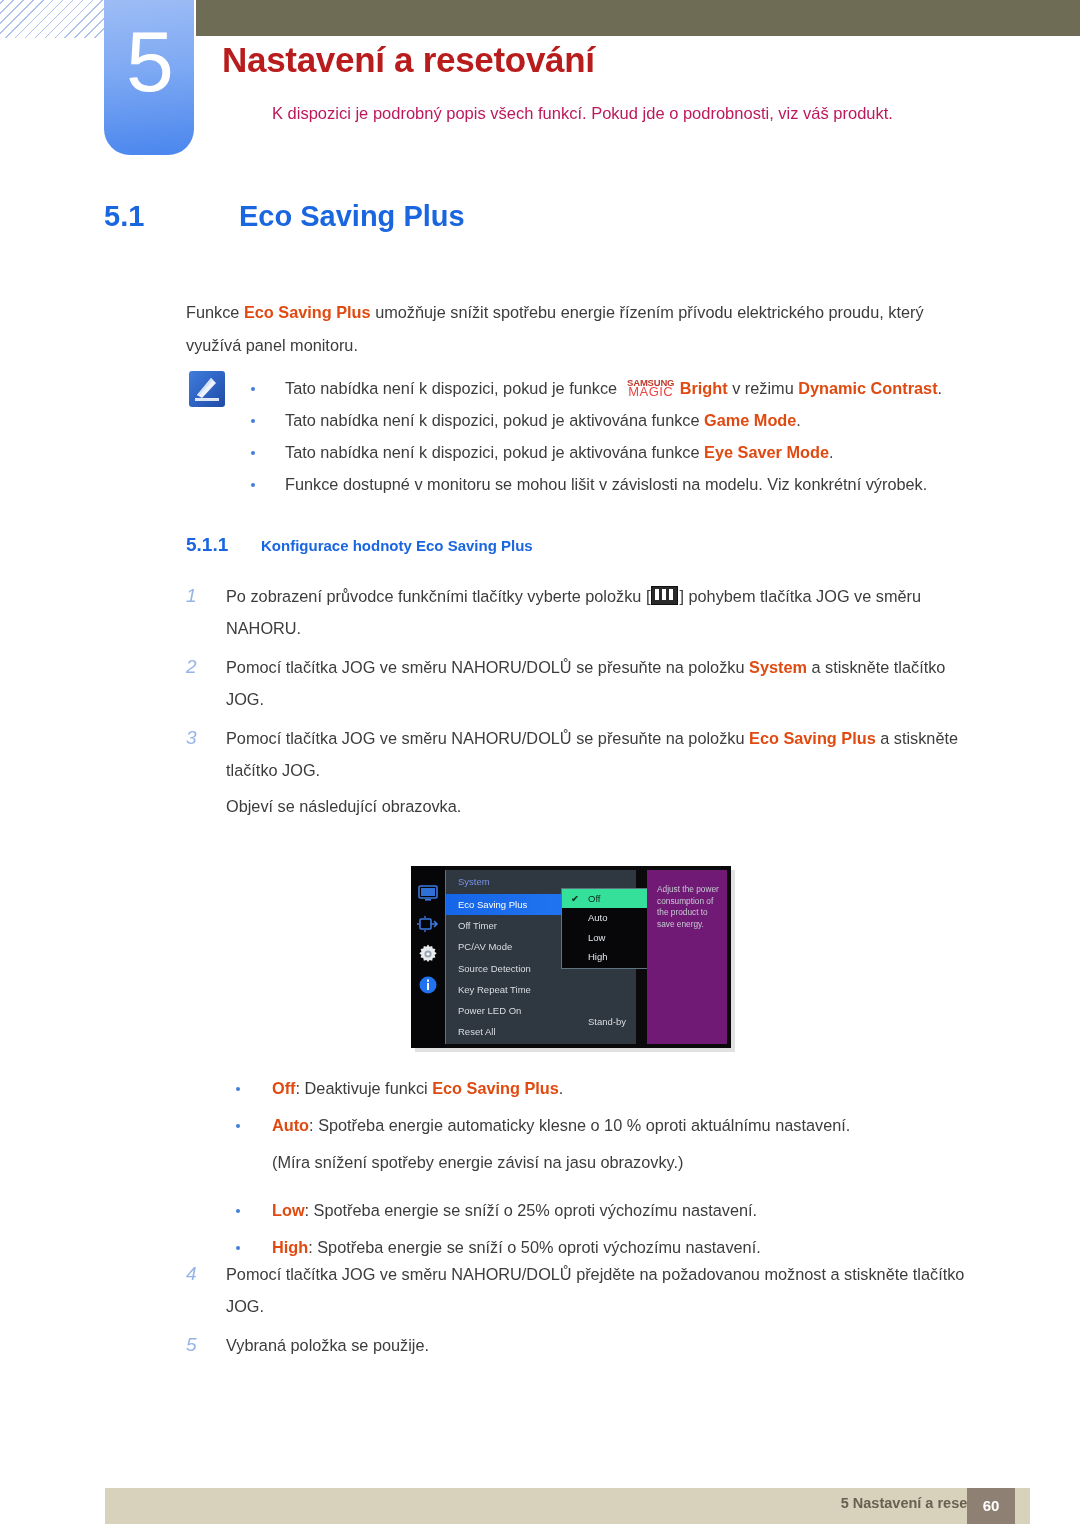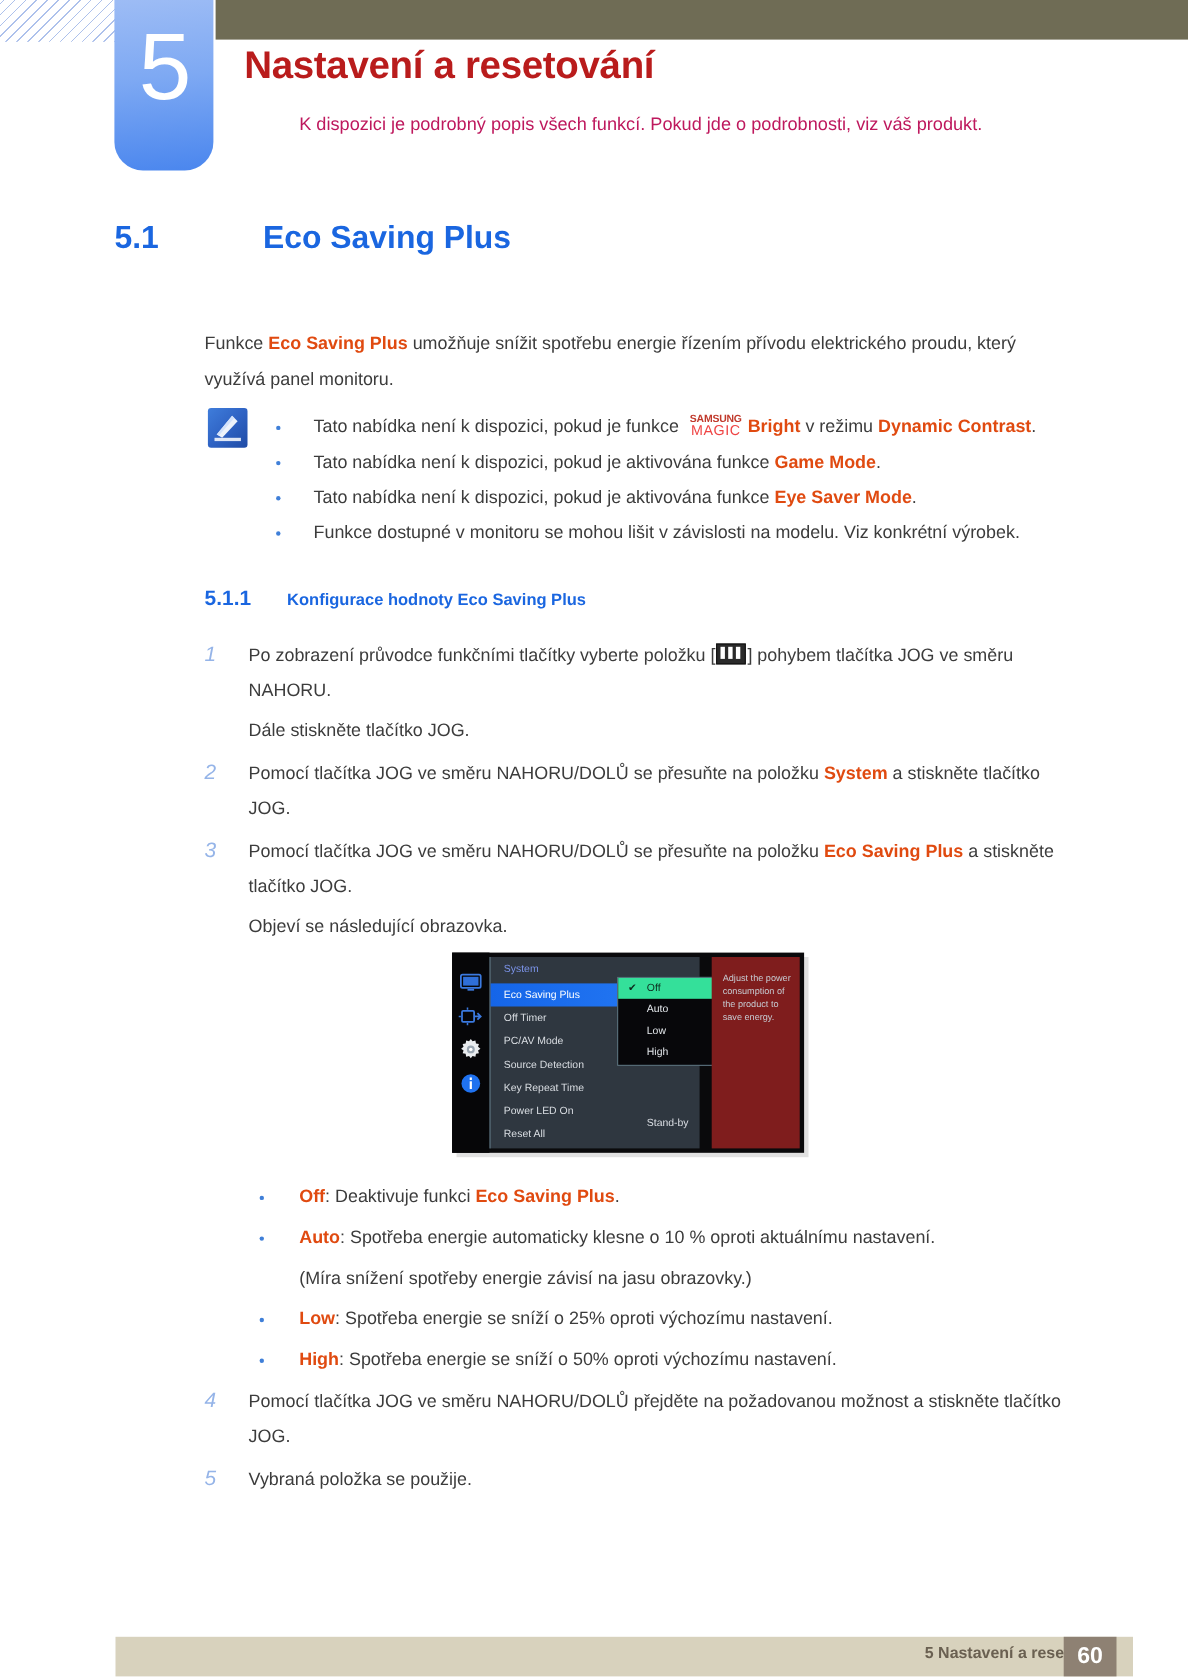--- a/index.html
+++ b/index.html
@@ -286,21 +286,21 @@
   .osd-check {
     position: absolute;
     left: 9px; top: 0;
     font-size: 9.5px;
     color: #0c2a1d;
   }
   .osd-desc {
     position: absolute;
     left: 236px; top: 4px;
     right: 4px; bottom: 4px;
-    background: #7f1d1d;
+    background: #701a75;
     color: #c6cbd2;
     font-size: 8.3px;
     line-height: 11.5px;
     padding: 14px 6px 0 10px;
     box-sizing: border-box;
   }
 
   
   .opt-list {
     position: absolute;
@@ -320,21 +320,21 @@
     left: 6px; top: 15px;
     width: 4px; height: 4px;
     border-radius: 50%;
     background: #3f7fd8;
   }
   .opt-sub {
     position: relative;
     padding-left: 42px;
     font-size: 16.3px;
     line-height: 32px;
-    margin-bottom: 5px;
+    margin-bottom: 16px;
   }
 
   
   .footer-bar {
     position: absolute;
     left: 105px; top: 1488px;
     width: 925px; height: 36px;
     background: #d8d2bd;
   }
   .footer-text {
@@ -343,21 +343,21 @@
     font-size: 14.5px;
     font-weight: bold;
     color: #6a6051;
   }
   .footer-page {
     position: absolute;
     left: 967px; top: 1488px;
     width: 48px; height: 36px;
     background: #8e8173;
     color: #ffffff;
-    font-size: 21px;
+    font-size: 15px;
     font-weight: bold;
     text-align: center;
     line-height: 36px;
   }
 </style>
 </head>
 <body>
 
 <div class="hatch"></div>
 <div class="olive-bar"></div>
@@ -400,21 +400,20 @@
 
 <div class="h3-row">
   <span class="h3-num">5.1.1</span>
   <span class="h3-text">Konfigurace hodnoty Eco Saving Plus</span>
 </div>
 
 <div class="steps">
   <div class="step">
     <span class="step-num">1</span>
     <span>Po zobrazení průvodce funkčními tlačítky vyberte položku [</span><span class="jogicon"><i></i><i></i><i></i></span><span>] pohybem tlačítka JOG ve směru NAHORU.</span>
-    <div class="step-extra">Dále stiskněte tlačítko JOG.</div>
   </div>
   <div class="step">
     <span class="step-num">2</span>
     <span>Pomocí tlačítka JOG ve směru NAHORU/DOLŮ se přesuňte na položku </span><span class="kw">System</span><span> a stiskněte tlačítko JOG.</span>
   </div>
   <div class="step">
     <span class="step-num">3</span>
     <span>Pomocí tlačítka JOG ve směru NAHORU/DOLŮ se přesuňte na položku </span><span class="kw">Eco Saving Plus</span><span> a stiskněte tlačítko JOG.</span>
     <div class="step-extra">Objeví se následující obrazovka.</div>
   </div>

